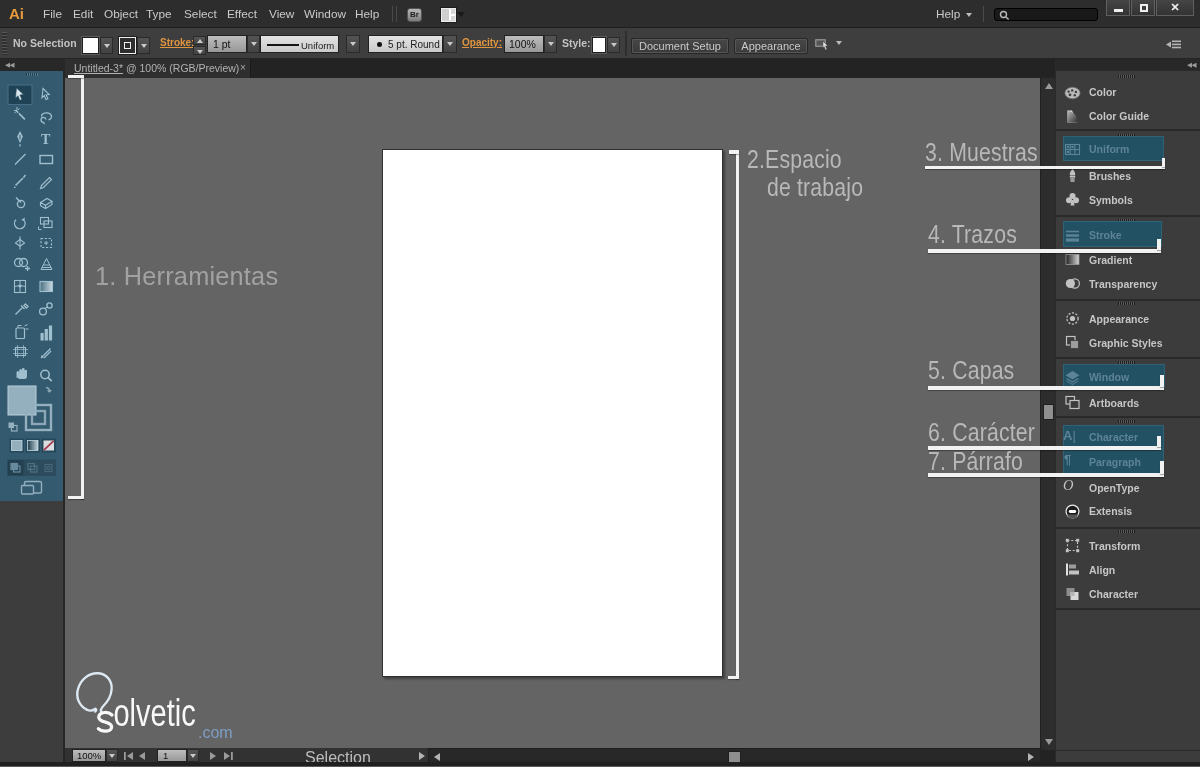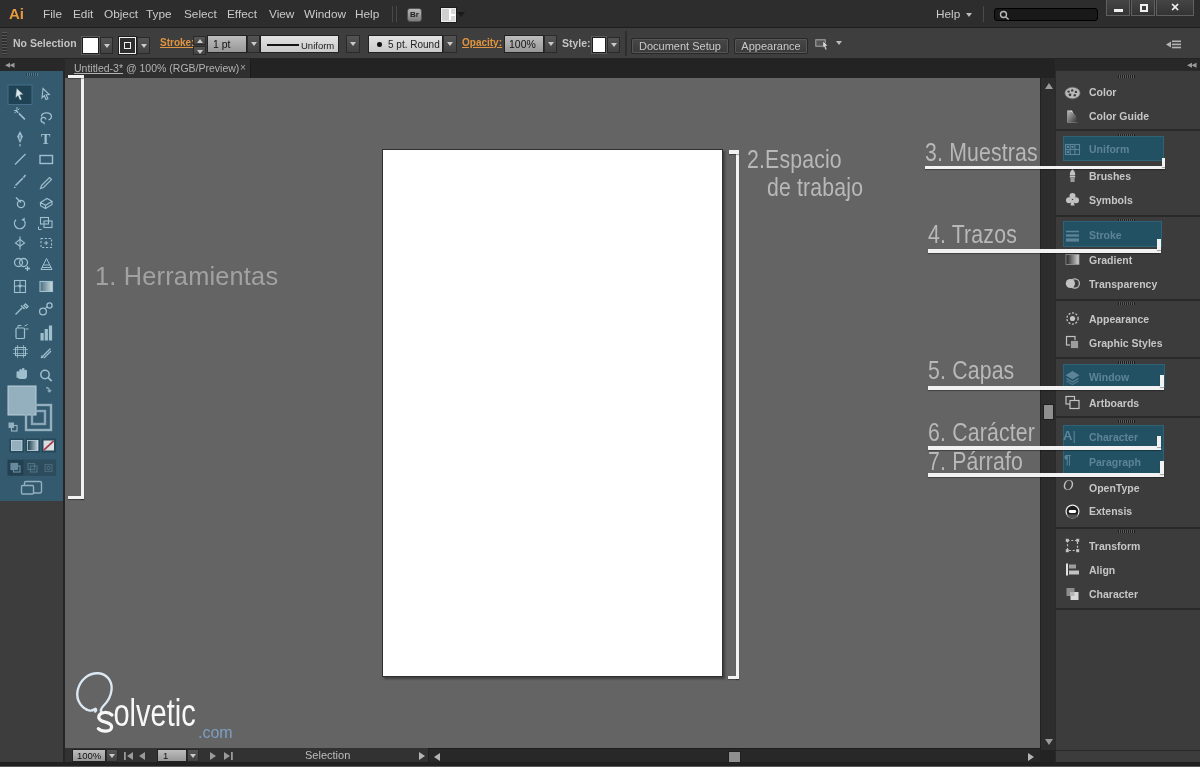--- a/index.html
+++ b/index.html
@@ -284,21 +284,21 @@
   </svg>
   <div class="abs fieldL" style="left:92px;top:1px;width:30px;height:13px;font-size:9.5px;line-height:11px;padding-left:5px">1</div>
   <div class="abs ddbtn" style="left:122px;top:1px;width:12px;height:13px">
       <div class="tri" style="border-top-width:4px"></div>
     </div>
   <svg class="abs" style="left:145px;top:4px" width="40" height="8" viewBox="0 0 40 8">
     <path d="M0 0 L6 4 L0 8 Z" fill="#9a9a9a"></path>
     <path d="M14 0 L20 4 L14 8 Z" fill="#9a9a9a"></path>
       <rect x="21" y="0" width="1.8" height="8" fill="#9a9a9a"></rect>
   </svg>
-  <span class="abs" style="left:240px;top:1px;font-size:11px;color:#bdbdbd">Selection</span>
+  <span class="abs" style="left:240px;top:1px;font-size:16px;color:#bdbdbd">Selection</span>
   <svg class="abs" style="left:352px;top:4px" width="10" height="8" viewBox="0 0 10 8">
       <path d="M2 0 L8 4 L2 8 Z" fill="#b5b5b5"></path>
     </svg>
   <div class="abs" style="left:363px;top:0;width:1px;height:15px;background:#1f1f1f"></div>
 
   <div class="abs" style="left:364px;top:0;width:611px;height:15px;background:#282828;border-top:1px solid #1d1d1d">
     <svg class="abs" style="left:4px;top:4px" width="8" height="8" viewBox="0 0 8 8">
         <path d="M7 0 L1 4 L7 8 Z" fill="#b5b5b5"></path>
       </svg>
     <div class="abs" style="left:299px;top:1.5px;width:13px;height:12px;background:#8f8f8f;border:1px solid #1f1f1f"></div>

